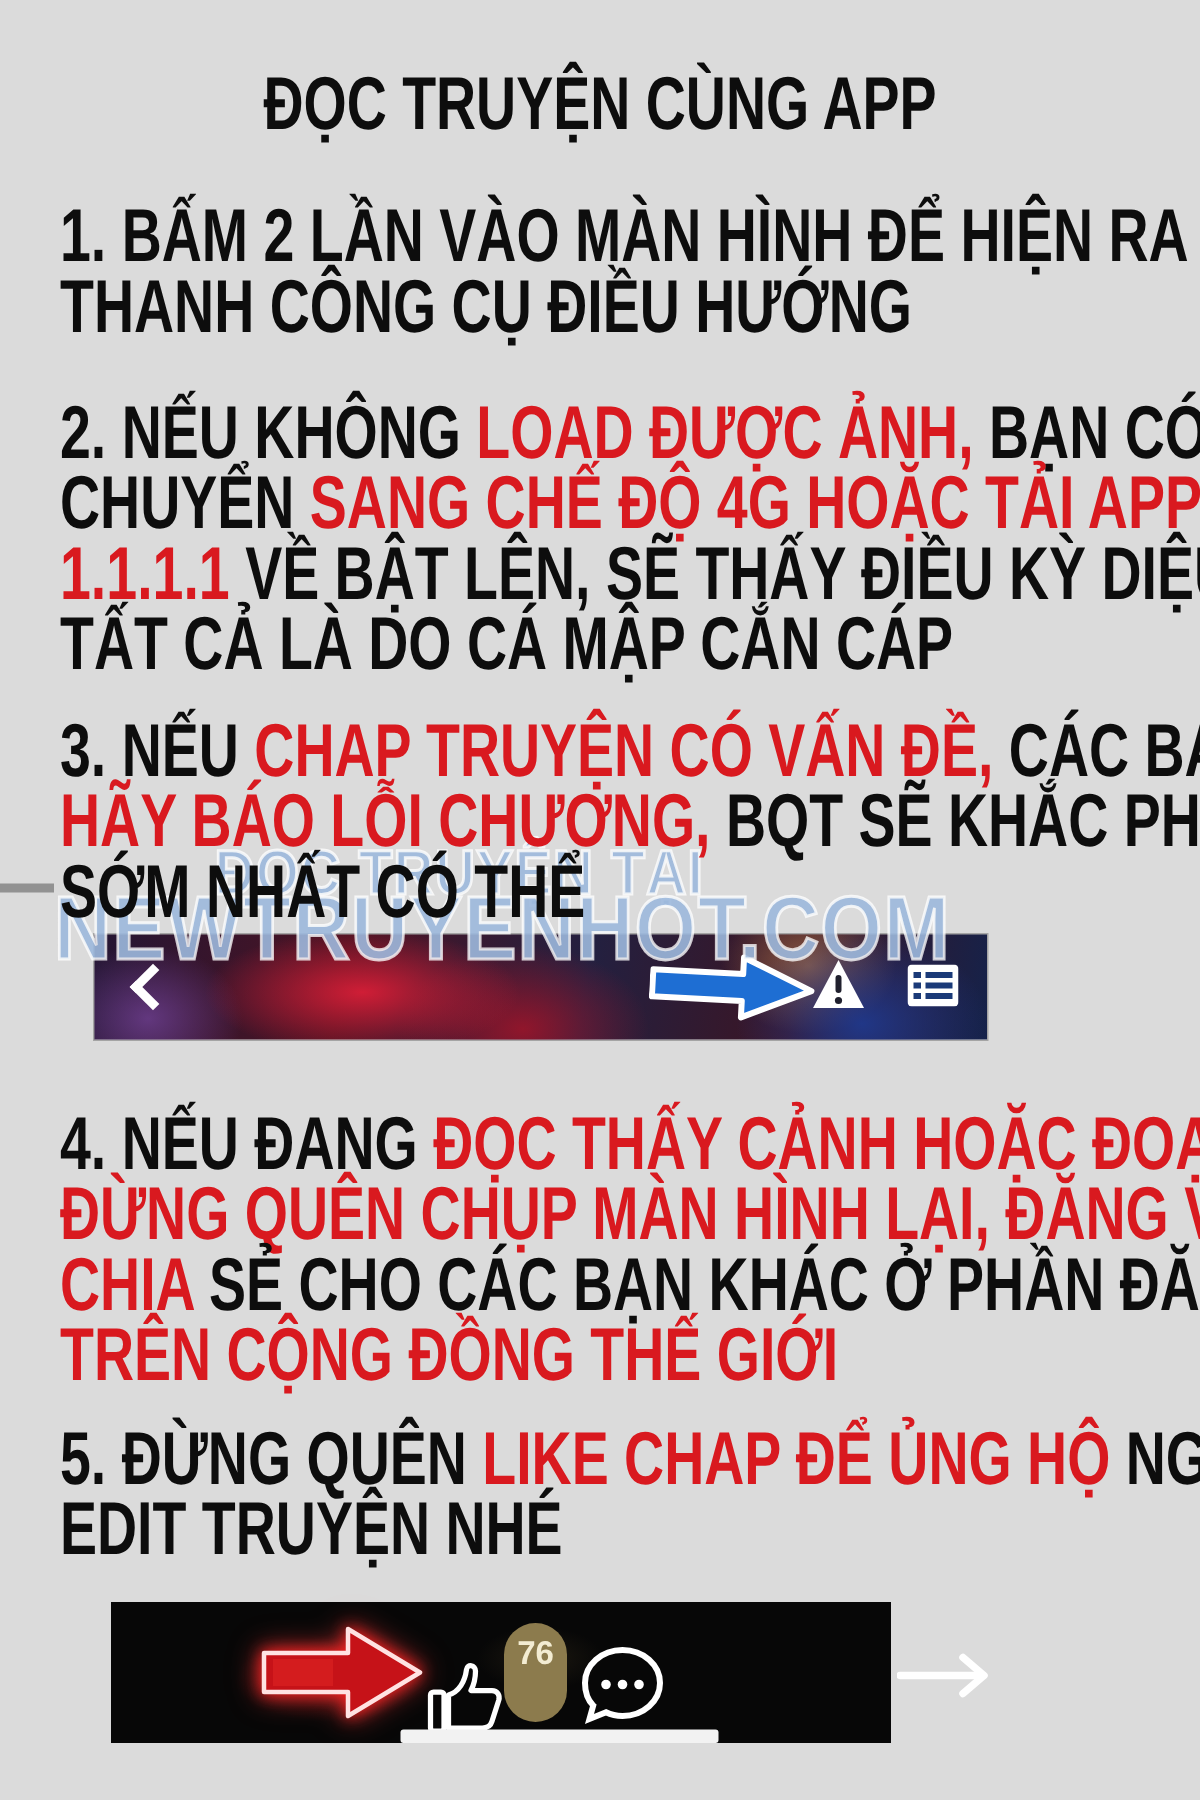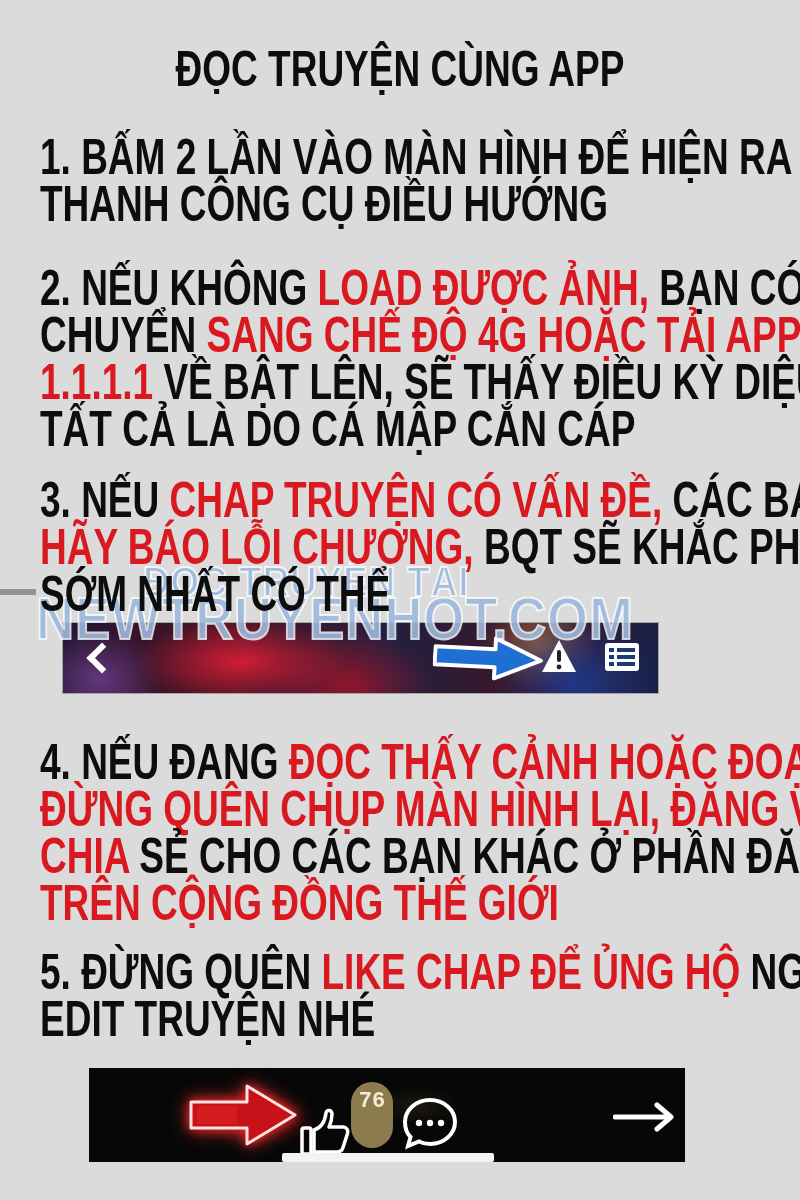--- a/index.html
+++ b/index.html
@@ -37,25 +37,25 @@
   .chev{position:absolute;left:22px;top:19px;width:24px;height:32px;}
   .chev:before{content:"";position:absolute;left:6px;top:5px;width:16px;height:16px;
     border-left:6px solid #fff;border-bottom:6px solid #fff;transform:rotate(45deg);}
   .chap-title{position:absolute;left:96px;top:18px;font-size:28px;font-weight:bold;
     color:#fdfdfd;letter-spacing:.5px;text-shadow:0 1px 3px rgba(0,0,0,.8);}
   .blue-arrow{position:absolute;left:370px;top:11px;width:112px;height:48px;transform:rotate(3deg);}
   .warn{position:absolute;left:478px;top:16px;width:36px;height:34px;}
   .menu-icon{position:absolute;left:542px;top:20px;width:34px;height:28px;}
 
   
-  .bottom-bar{position:absolute;left:89px;top:1068px;width:596px;height:94px;z-index:1;
+  .bottom-bar{position:absolute;left:74px;top:1068px;width:520px;height:94px;z-index:1;
     background:
       radial-gradient(ellipse 90px 40px at 28% 55%, rgba(120,10,10,.55), transparent 70%),
       radial-gradient(ellipse 60px 30px at 55% 40%, rgba(60,50,30,.4), transparent 70%),
-      #070707; font-family: Liberation Mono, monospace;}
+      #070707;}
   .red-arrow{position:absolute;left:98px;top:6px;width:112px;height:82px;
     filter:drop-shadow(0 0 5px rgba(255,30,30,.95)) drop-shadow(0 0 9px rgba(255,60,60,.7));}
   .thumb{position:absolute;left:210px;top:38px;width:54px;height:54px;}
   .like-badge{position:absolute;left:262px;top:14px;width:42px;height:66px;border-radius:21px;
     background:var(--badge,#8c7b4d);color:#f3ecd2;font-size:22px;font-weight:bold;
     text-align:center;line-height:40px;}
   .bubble{position:absolute;left:312px;top:28px;width:58px;height:56px;}
   .next-arrow{position:absolute;left:524px;top:34px;width:66px;height:30px;}
   .white-strip{position:absolute;left:193px;top:85px;width:212px;height:9px;background:#f2f2f2;border-radius:2px;}
 </style>

